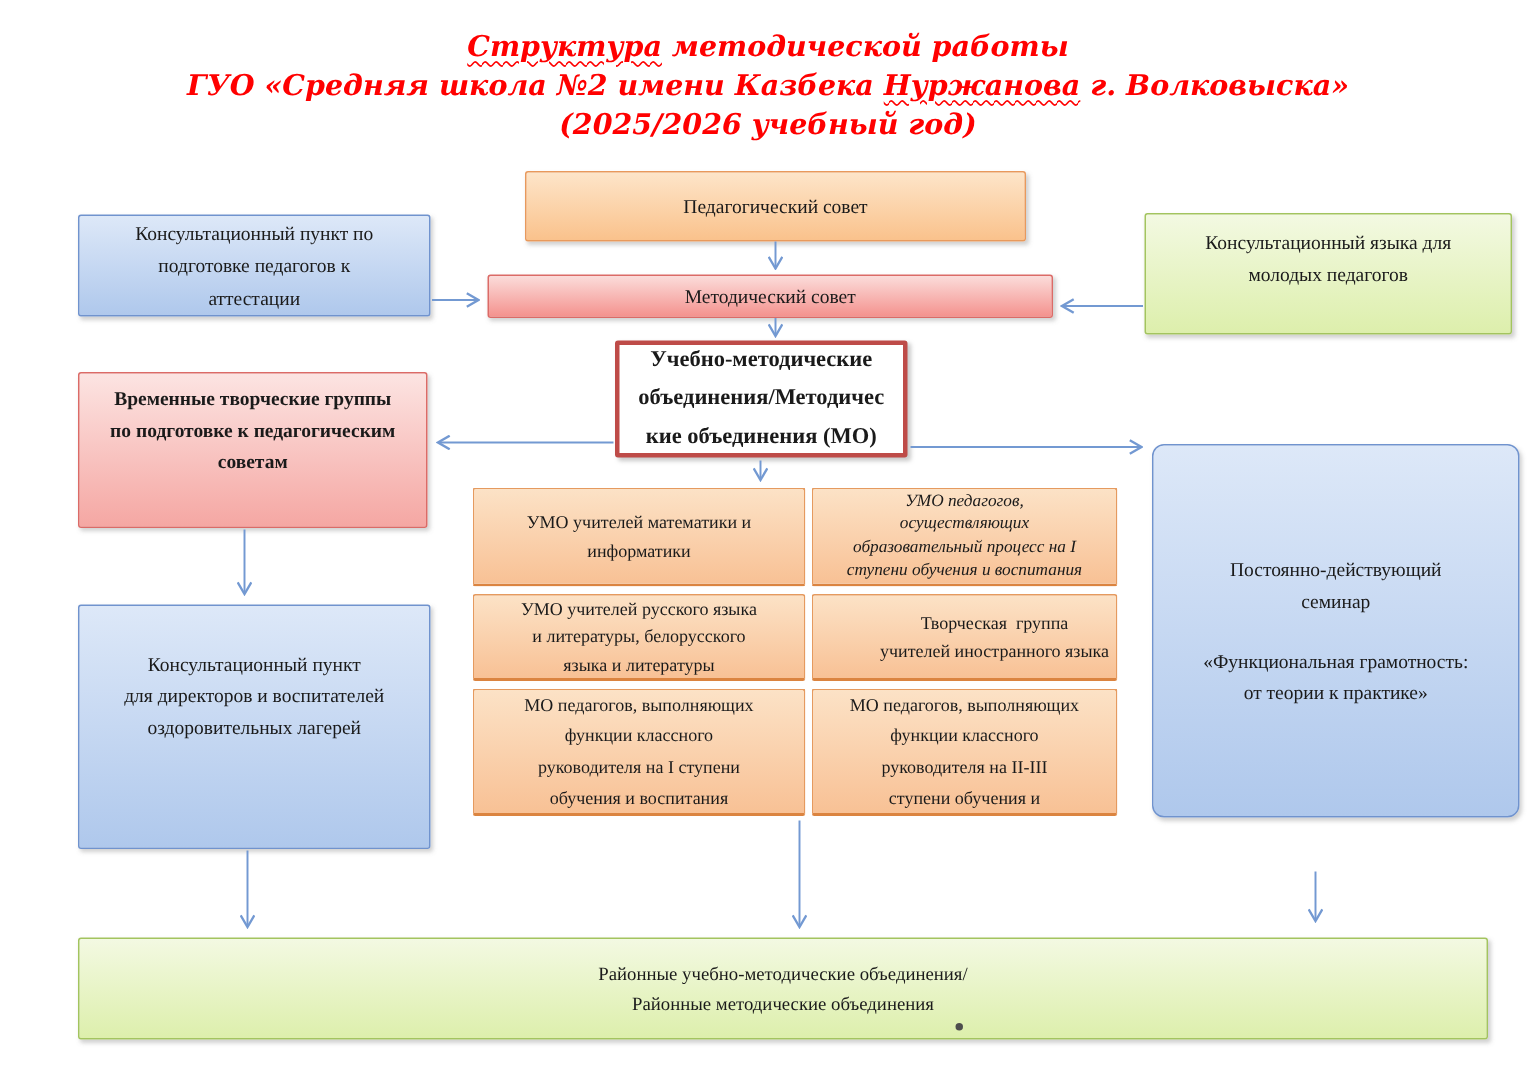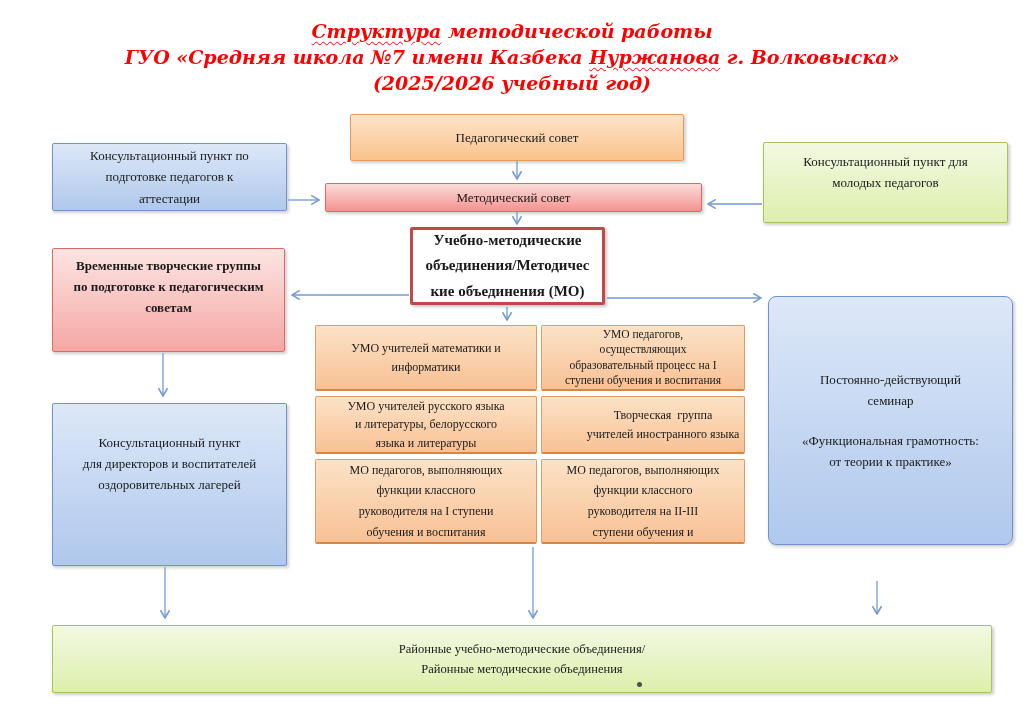--- a/index.html
+++ b/index.html
@@ -34,21 +34,21 @@
   .orangebox { background:linear-gradient(180deg, var(--orange_top), var(--orange_bottom)); border:1px solid var(--orange_border); }
   .redbox    { background:linear-gradient(180deg, var(--red_top), var(--red_bottom));       border:1px solid var(--red_border); }
   .pinkbox   { background:linear-gradient(180deg, var(--pink_top), var(--pink_bottom));     border:1px solid var(--red_border); }
   .bluebox   { background:linear-gradient(180deg, var(--blue_top), var(--blue_bottom));     border:1px solid var(--blue_border); }
   .greenbox  { background:linear-gradient(180deg, var(--green_top), var(--green_bottom));   border:1px solid var(--green_border); }
   .cell      { background:linear-gradient(180deg, var(--cell_top), var(--cell_bottom));     border:1px solid var(--cell_border); border-bottom:2px solid var(--cell_border_dark); box-shadow:none; }
   .mobox     { background:#ffffff; border:3px solid var(--mo_border); font-weight:bold; box-shadow:2px 2px 3px rgba(120,120,120,0.4); }
   .mobox span { font-size:15px; line-height:1.7; }
 
   .cell span { font-size:12px; line-height:1.55; }
-  .cell.tight span { font-size:11.5px; line-height:1.32; }
+  .cell.tight span { font-size:11.5px; line-height:1.32;font-style:italic; }
   .cell.tall  span { font-size:12px; line-height:1.72; }
 
   .councilfont span { font-size:13px; }
 
   
   .top-align   { align-items:flex-start; }
   .pad-top-8   { padding-top:8px; }
   .pad-top-6   { padding-top:6px;font-weight:bold; }
   .lift        { padding-bottom:42px; }
 
@@ -67,36 +67,36 @@
   svg.arrows line { stroke:var(--arrow_blue); stroke-width:1.3; }
   svg.arrows .ahead { stroke:var(--arrow_blue); fill:none; }
 </style>
 </head>
 <body>
 
 <div class="canvas">
 
   <div class="title">
     <div><span class="squiggle">Структура</span><span> методической работы</span></div>
-    <div><span>ГУО «Средняя школа №7 имени Казбека </span><span class="squiggle">Нуржанова</span><span> г. Волковыска»</span></div>
+    <div><span>ГУО «Средняя школа №2 имени Казбека </span><span class="squiggle">Нуржанова</span><span> г. Волковыска»</span></div>
     <div>(2025/2026 учебный год)</div>
   </div>
 
   <div class="box orangebox councilfont" style="left:350px; top:114px; width:334px; height:47px;">
     <span>Педагогический совет</span>
   </div>
 
   <div class="box bluebox" style="left:52px; top:143px; width:235px; height:68px;">
     <span>Консультационный пункт по
 подготовке педагогов к
 аттестации</span>
   </div>
 
   <div class="box greenbox top-align pad-top-8" style="left:763px; top:142px; width:245px; height:81px;">
-    <span>Консультационный пункт для
+    <span>Консультационный языка для
 молодых педагогов</span>
   </div>
 
   <div class="box redbox councilfont" style="left:325px; top:183px; width:377px; height:29px;">
     <span>Методический совет</span>
   </div>
 
   <div class="box mobox" style="left:410px; top:227px; width:195px; height:78px;">
     <span>Учебно-методические
 объединения/Методичес

